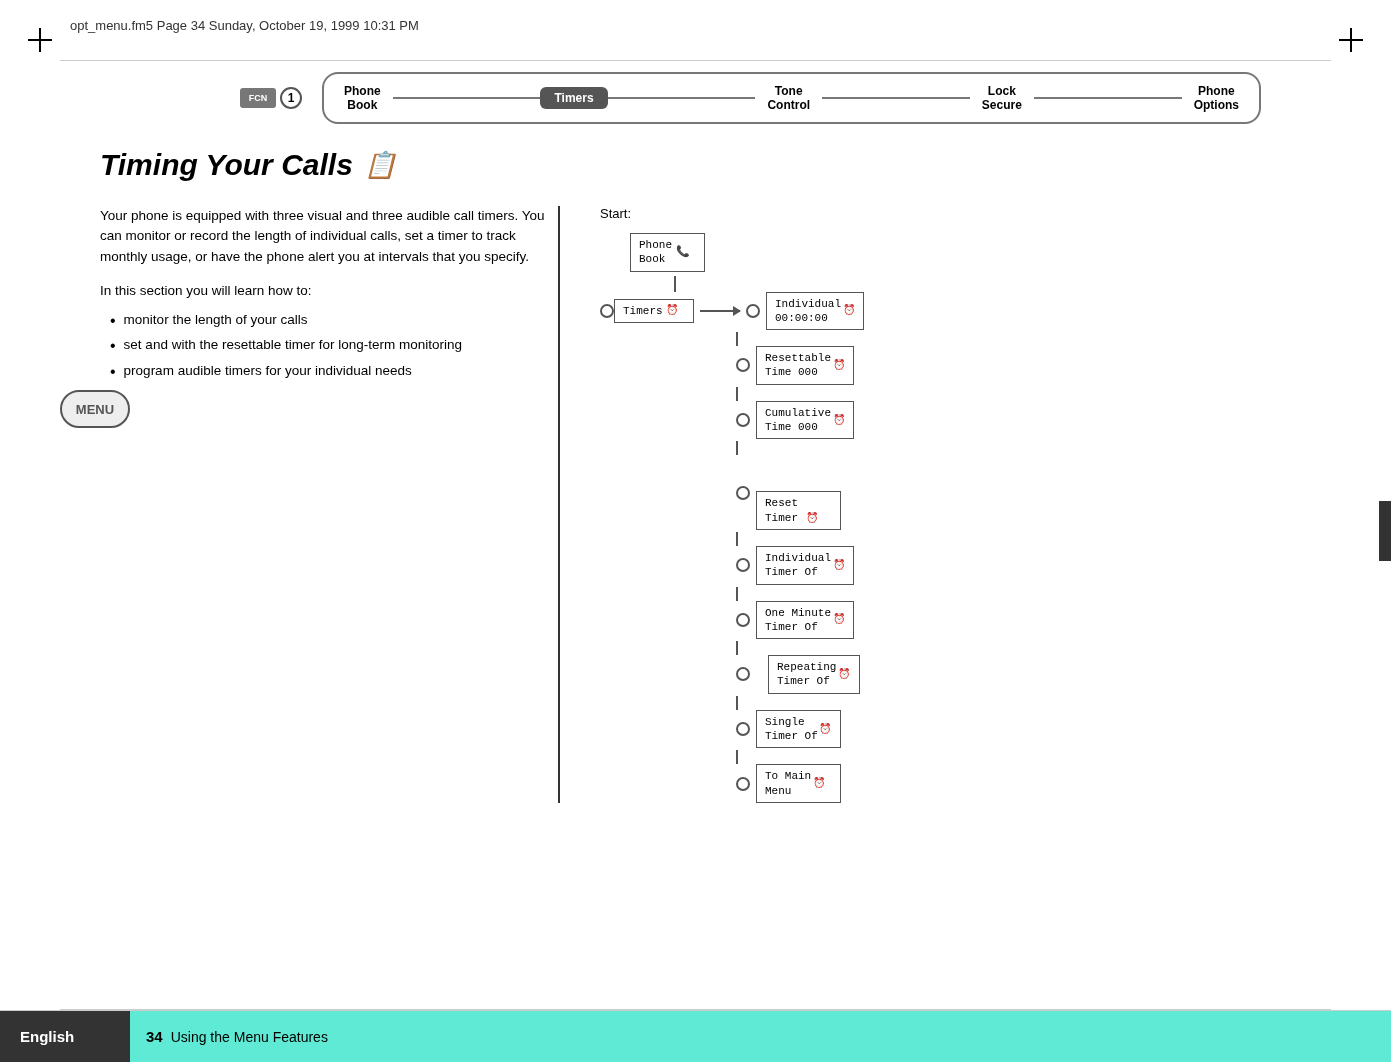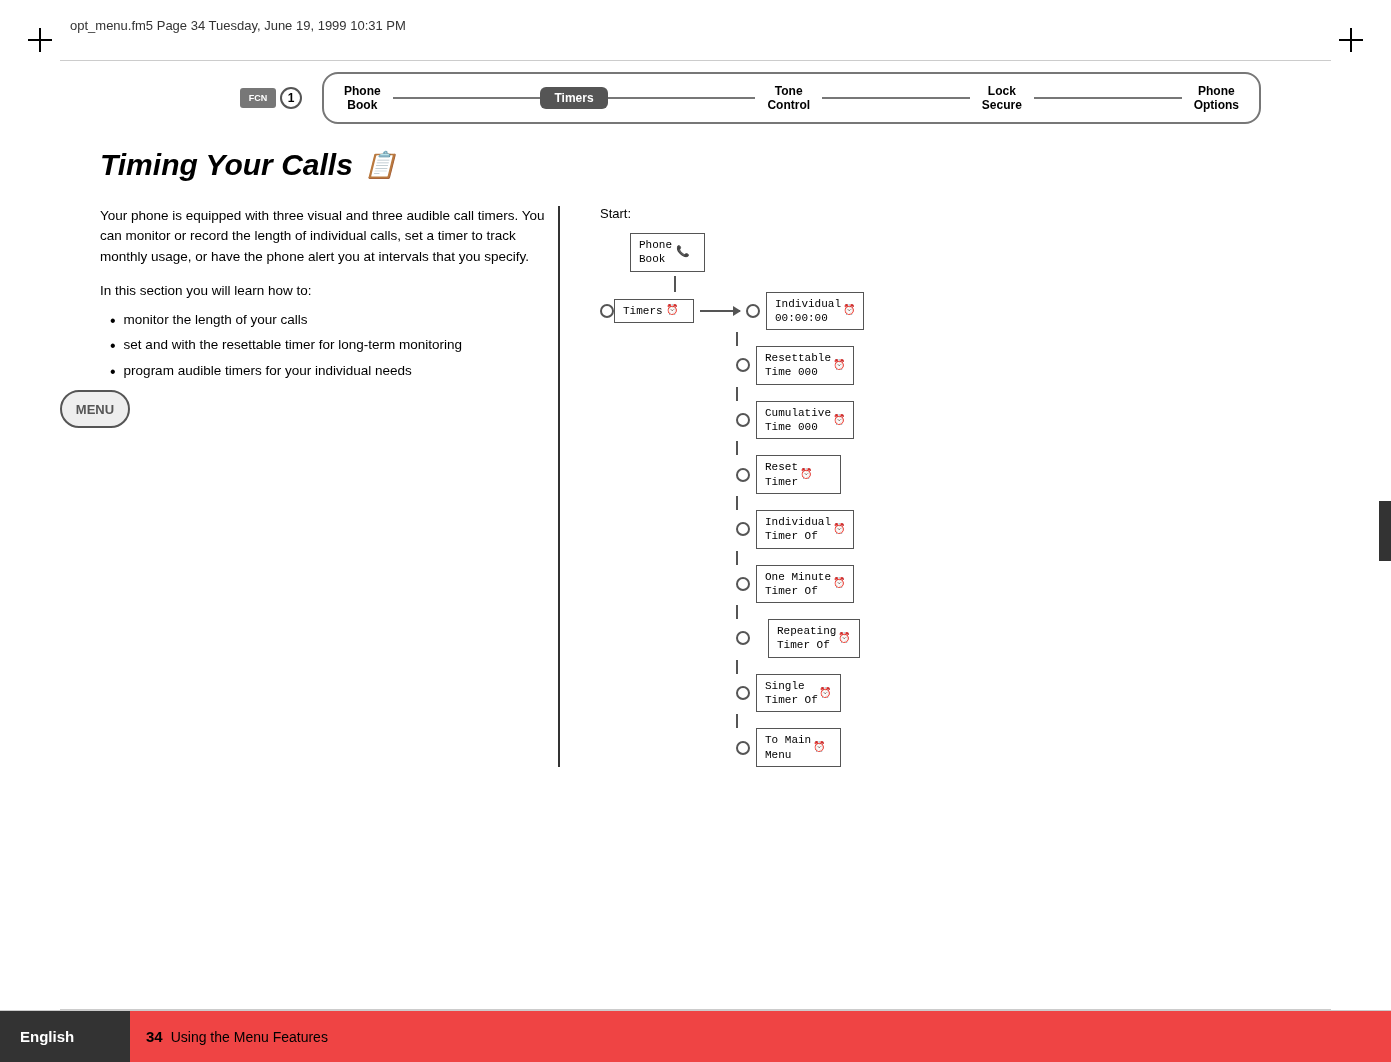--- a/index.html
+++ b/index.html
@@ -164,21 +164,21 @@
       flex-shrink: 0;
     }
 
     
     .bottom-bar {
       position: absolute;
       bottom: 0;
       left: 0;
       right: 0;
       height: 52px;
-      background: #ef4444;
+      background: #5eead4;
       border-top: 1px solid #ccc;
       display: flex;
       align-items: center;
     }
 
     .lang-badge {
       background: #333;
       color: #fff;
       font-size: 15px;
       font-weight: bold;
@@ -305,21 +305,21 @@
 </head>
 <body>
 
 <div class="corner tl"></div>
 <div class="corner tr"></div>
 <div class="corner bl"></div>
 <div class="corner br"></div>
 
 <div class="top-line"></div>
 
-<div class="header-info">opt_menu.fm5  Page 34  Tuesday, June 19, 1999  10:31 PM</div>
+<div class="header-info">opt_menu.fm5  Page 34  Sunday, October 19, 1999  10:31 PM</div>
 
 <div class="right-marker"></div>
 
 <div class="nav-wrapper">
   <div style="display:flex;align-items:center;margin-right:10px;">
     <div class="nav-fcn-box">FCN</div>
     <div class="nav-one-circle">1</div>
   </div>
   <div class="curved-nav">
     <div class="cnav-item">Phone<br>Book</div>
@@ -418,21 +418,21 @@
               <span>Cumulative<br>Time 000</span>
               <span style="font-size:10px;">⏰</span>
             </div>
           </div>
 
           <div style="display:flex;align-items:center;margin-top:2px;">
             <div style="width:2px;height:14px;background:#555;"></div>
           </div>
           <div style="display:flex;align-items:center;">
             <div class="flow-bullet-outline"></div>
-            <div class="flow-box" style="display:flex;align-items:center;gap:2px;min-width:85px;">
+            <div class="flow-box" style="display:flex;align-items:flex-end;gap:8px;min-width:85px;margin-top:36px;">
               <span>Reset<br>Timer</span>
               <span style="font-size:10px;">⏰</span>
             </div>
           </div>
 
           <div style="display:flex;align-items:center;margin-top:2px;">
             <div style="width:2px;height:14px;background:#555;"></div>
           </div>
           <div style="display:flex;align-items:center;">
             <div class="flow-bullet-outline"></div>

